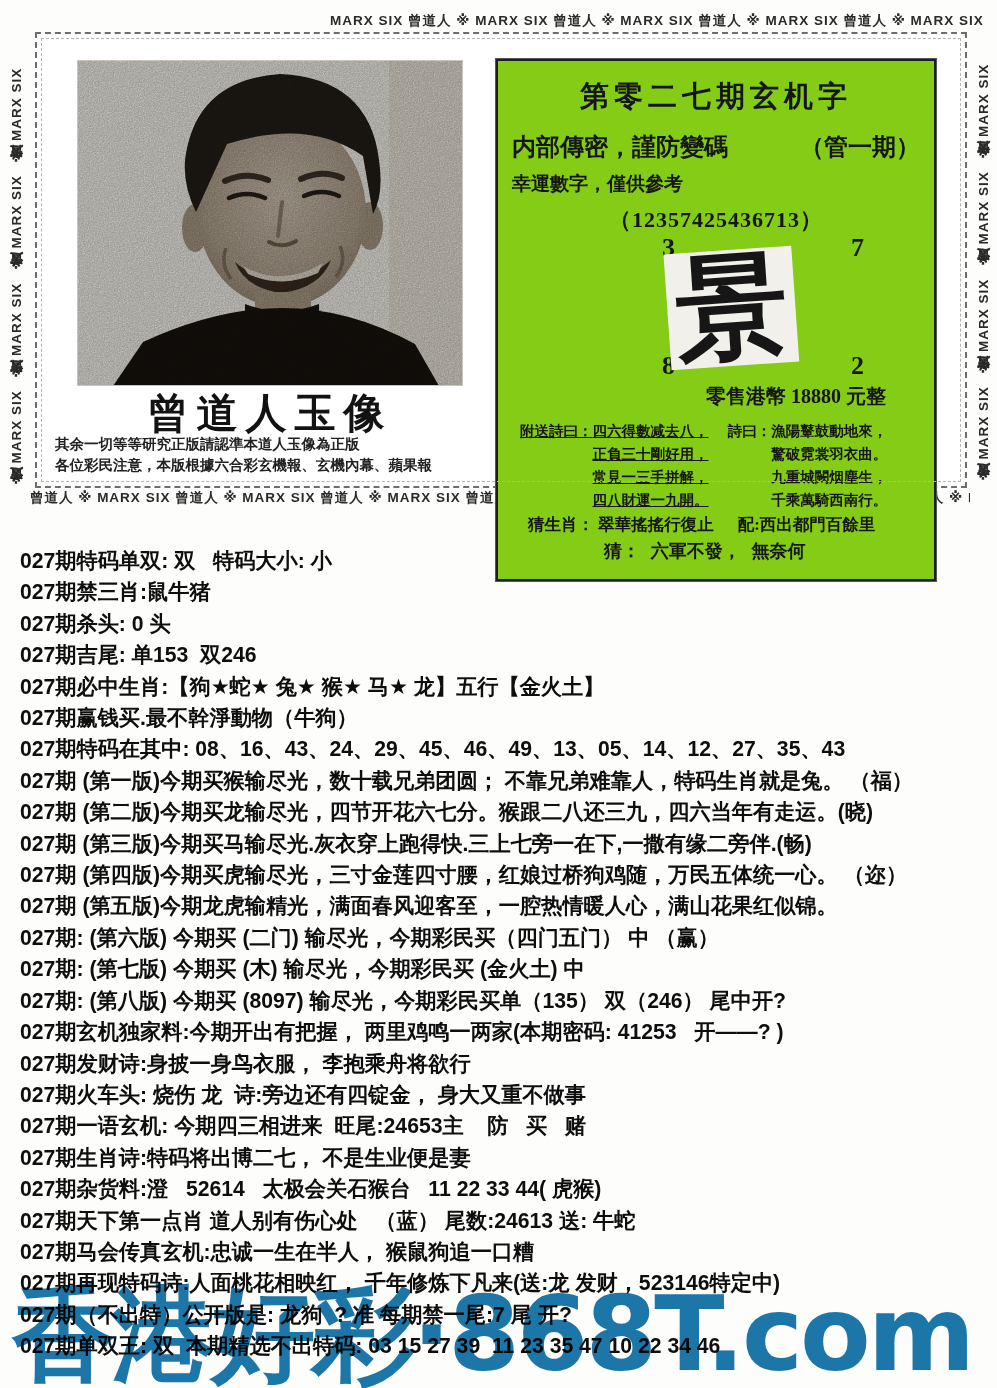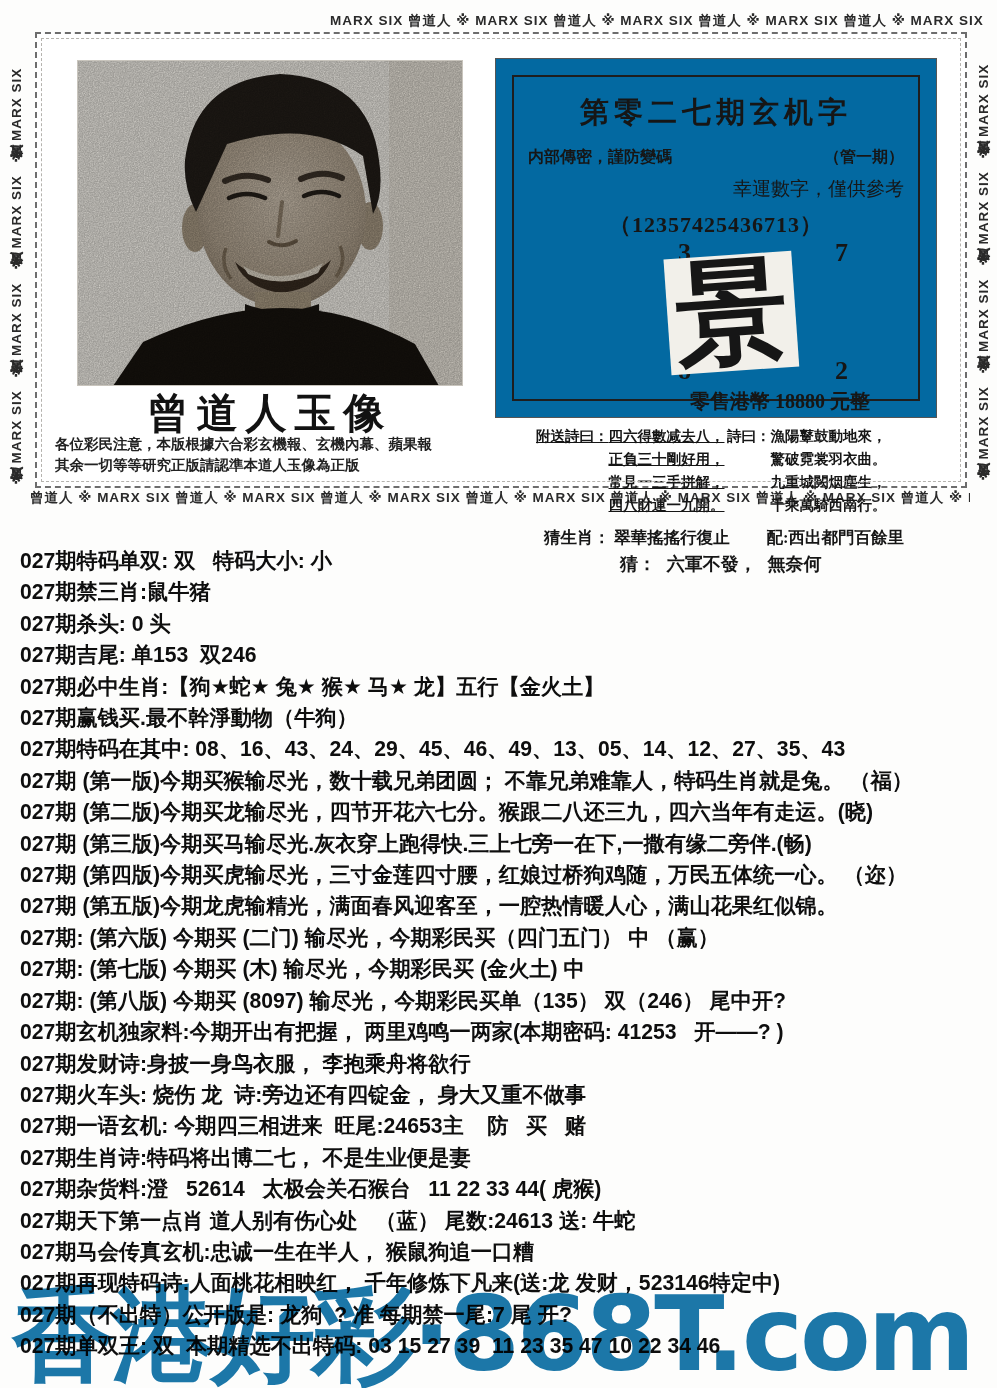--- a/index.html
+++ b/index.html
@@ -29,48 +29,48 @@
     position:absolute;left:40px;top:352px;width:386px;text-align:center;
     font-family:"Liberation Serif","DejaVu Serif",serif;font-size:41px;font-weight:700;
     letter-spacing:8px;
   }
   .notes{
     position:absolute;left:18px;top:400px;width:440px;
     font-family:"Liberation Serif","DejaVu Serif",serif;
     font-size:14.5px;font-weight:700;line-height:21px;color:#222;
   }
   
-  .mystery{position:absolute;left:458px;top:24px;width:442px;height:360px;border:1px solid #555;padding:16px;box-sizing:border-box;background:#0369a1;}
+  .mystery{position:absolute;left:458px;top:24px;width:442px;height:524px;border:1px solid #555;padding:0;box-sizing:border-box;background:#84cc16;}
   .mystery-inner{
     border:2px solid #1e1e1e;height:100%;box-sizing:border-box;padding:8px 14px 4px;
     font-family:"Liberation Serif","DejaVu Serif",serif;color:#161616;
   }
   .m-title{text-align:center;font-size:29px;font-weight:700;letter-spacing:5px;margin-top:8px;}
-  .m-row1{display:flex;justify-content:space-between;font-size:16px;font-weight:700;margin-top:14px;align-items:center;}
-  .m-line2{font-size:19px;font-weight:400;margin-top:8px;text-align:right;}
+  .m-row1{display:flex;justify-content:space-between;font-size:24px;font-weight:700;margin-top:14px;align-items:center;}
+  .m-line2{font-size:19px;font-weight:700;margin-top:8px;}
   .m-nums{text-align:center;font-size:22px;font-weight:700;letter-spacing:1px;margin-top:8px;}
   .m-char-area{position:relative;height:142px;margin-top:2px;}
   .m-corner{position:absolute;font-size:26px;font-weight:700;}
   .n-tl{left:150px;top:-4px;}  .n-tr{right:56px;top:-4px;}
   .n-bl{left:150px;bottom:-2px;} .n-br{right:56px;bottom:-2px;}
   .m-char{
     position:absolute;left:50%;top:50%;
     transform:translate(-38%,-50%) rotate(-4deg);
     font-size:112px;font-weight:700;line-height:1;
     background:#f2f0ea;padding:2px 8px;
   }
   .m-price{text-align:right;font-size:20px;font-weight:700;margin:4px 34px 0 0;}
   .m-poems{display:flex;margin-top:10px;font-size:14.5px;font-weight:700;line-height:23px;}
   .poem{display:flex;}
   .poem.leftp{flex:1.08;padding-left:8px;text-decoration:underline;}
   .poem.rightp{flex:1;}
   .poem-label{white-space:nowrap;}
-  .m-guess-row{display:flex;margin-top:10px;font-size:16.5px;font-weight:700;}
+  .m-guess-row{display:flex;margin-top:2px;font-size:16.5px;font-weight:700;}
   .m-guess-row .gz{flex:1.15;padding-left:16px;}
-  .m-guess-row .mt{flex:1;text-align:right;}
+  .m-guess-row .mt{flex:1;}
   .m-guess2{margin-top:3px;font-size:18px;font-weight:700;padding-left:92px;font-family:Liberation Mono, monospace;}
   
   .preds{position:absolute;left:20px;top:546px;width:982px;}
   .pred-line{
     font-size:21.5px;line-height:31.4px;font-weight:600;white-space:pre;
     transform:scaleX(.985);transform-origin:0 50%;color:#0e0e0e;
   }
   
   .watermark{
     position:absolute;left:12px;top:1283px;
@@ -120,22 +120,22 @@
       <path d="M263,186 Q270,202 259,217" stroke="#7c6d59" stroke-width="3.5" fill="none"></path>
       <rect x="178" y="232" width="56" height="38" fill="#a4967f"></rect>
       <path d="M168,244 Q205,258 242,244 L242,262 Q205,274 168,262 Z" fill="#1b1712"></path>
       <path d="M36,326 L66,282 Q140,248 205,248 Q272,248 338,284 L362,326 Z" fill="#17130e"></path>
       <rect width="386" height="326" filter="url(#grain)" opacity="0.33"></rect>
       <rect x="0" y="0" width="386" height="326" fill="none" stroke="#c9c5bd" stroke-width="2"></rect>
     </svg>
   </div>
   <div class="caption">曾道人玉像</div>
   <div class="notes">
+    <div>其余一切等等研究正版請認準本道人玉像為正版</div>
     <div>各位彩民注意，本版根據六合彩玄機報、玄機內幕、蘋果報</div>
-    <div>其余一切等等研究正版請認準本道人玉像為正版</div>
   </div>
 
   <div class="mystery">
     <div class="mystery-inner">
       <div class="m-title">第零二七期玄机字</div>
       <div class="m-row1">
         <span>内部傳密，謹防變碼</span>
         <span>（管一期）</span>
       </div>
       <div class="m-line2">幸運數字，僅供參考</div>

